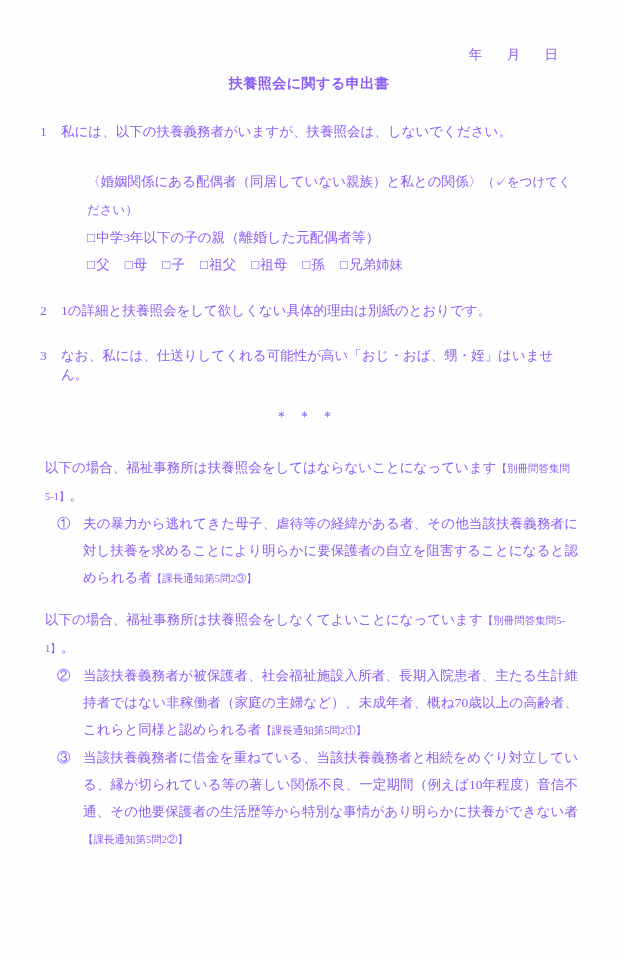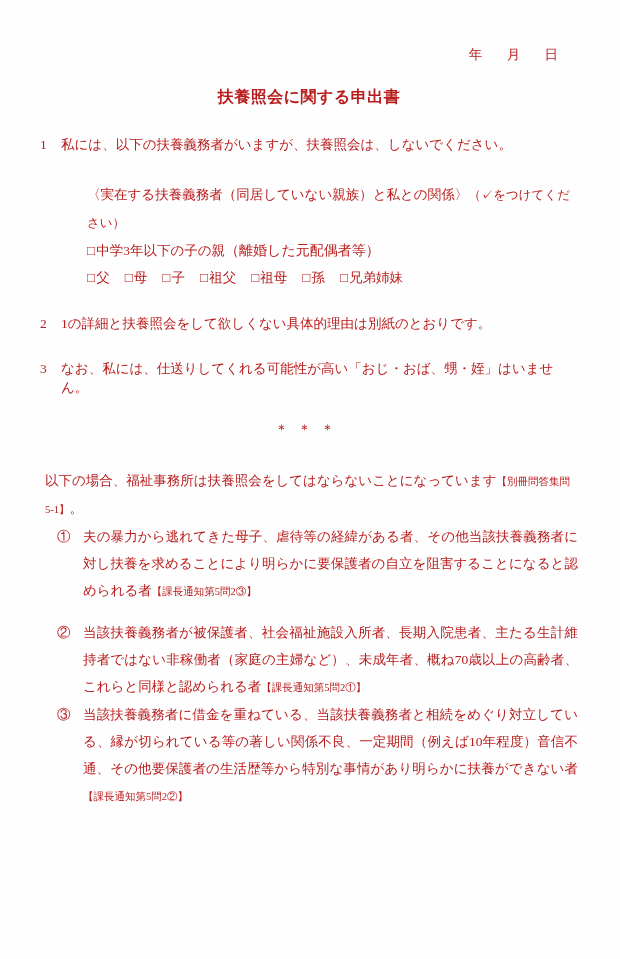--- a/index.html
+++ b/index.html
@@ -4,31 +4,31 @@
 <style>
   html, body { margin: 0; padding: 0; background: #ffffff; }
   .page {
     position: relative;
     width: 620px; height: 959px;
     margin: 0 auto;
     background: #fefefe;
     box-sizing: border-box;
     padding: 46px 42px 0 40px;
     font-family: "Liberation Serif", "DejaVu Serif", serif;
-    color: #b91c1c;
+    color: #8b5cf6;
     font-size: 13.5px;
     overflow: hidden;
   }
   
   .date-line { text-align: right; margin-right: 20px; height: 18px; line-height: 18px; }
   .date-line span { margin-left: 21px; }
   
   .title {
-    text-align: center; font-size: 16px; font-weight: 600;
-    letter-spacing: 0.5px; margin-top: 22px; height: 22px; line-height: 22px;
+    text-align: center; font-size: 14px; font-weight: 600;
+    letter-spacing: 0.5px; margin-top: 9px; height: 22px; line-height: 22px;
   }
   
   .addressee { margin-top: 41px; height: 20px; line-height: 20px; white-space: nowrap; }
   .u-field { display: inline-block; border-bottom: 1.3px solid #2e2e2e; height: 14px; vertical-align: baseline; }
   .addressee .u-field { width: 138px; margin-left: 6px; }
   .addressee .office { margin-left: 1px; letter-spacing: 0.5px; }
   .addressee .honorific { margin-left: 13px; }
   
   .name-line { margin-top: 23px; height: 20px; line-height: 20px; white-space: nowrap; }
   .name-line .label { margin-left: 245px; letter-spacing: 1px; }
@@ -73,21 +73,21 @@
 
 
 
   <div class="num-item mt-item1">
     <span class="n">1</span>
     <span class="t">私には、以下の扶養義務者がいますが、扶養照会は、しないでください。</span>
   </div>
 
   <div class="relation">
     <div>
-      <span>〈実在する扶養義務者（同居していない親族）と私との関係〉</span><span class="instruction">（✓をつけてください）</span>
+      <span>〈婚姻関係にある配偶者（同居していない親族）と私との関係〉</span><span class="instruction">（✓をつけてください）</span>
     </div>
     <div class="cb-row">
       <span class="cb-opt">
         <span class="box">□</span><span>中学3年以下の子の親</span><span class="note">（離婚した元配偶者等）</span>
       </span>
     </div>
     <div class="cb-row cb-row2">
       <span class="cb-opt">
         <span class="box">□</span><span>父</span>
       </span>
@@ -128,20 +128,23 @@
     <div class="rules-intro">
       <span>以下の場合、福祉事務所は扶養照会をしてはならないことになっています</span><span class="ref">【別冊問答集問5-1】</span><span>。</span>
     </div>
     <div class="circ-item">
       <span class="n">①</span>
       <span class="t"><span>夫の暴力から逃れてきた母子、虐待等の経緯がある者、その他当該扶養義務者に対し扶養を求めることにより明らかに要保護者の自立を阻害することになると認められる者</span><span class="ref">【課長通知第5問2③】</span></span>
     </div>
   </div>
 
   <div class="rules rules-2">
+    <div class="rules-intro">
+      <span>以下の場合、福祉事務所は扶養照会をしなくてよいことになっています</span><span class="ref">【別冊問答集問5-1】</span><span>。</span>
+    </div>
     <div class="circ-item">
       <span class="n">②</span>
       <span class="t"><span>当該扶養義務者が被保護者、社会福祉施設入所者、長期入院患者、主たる生計維持者ではない非稼働者（家庭の主婦など）、未成年者、概ね70歳以上の高齢者、これらと同様と認められる者</span><span class="ref">【課長通知第5問2①】</span></span>
     </div>
     <div class="circ-item">
       <span class="n">③</span>
       <span class="t"><span>当該扶養義務者に借金を重ねている、当該扶養義務者と相続をめぐり対立している、縁が切られている等の著しい関係不良、一定期間（例えば10年程度）音信不通、その他要保護者の生活歴等から特別な事情があり明らかに扶養ができない者</span><span class="ref">【課長通知第5問2②】</span></span>
     </div>
 
   </div>

